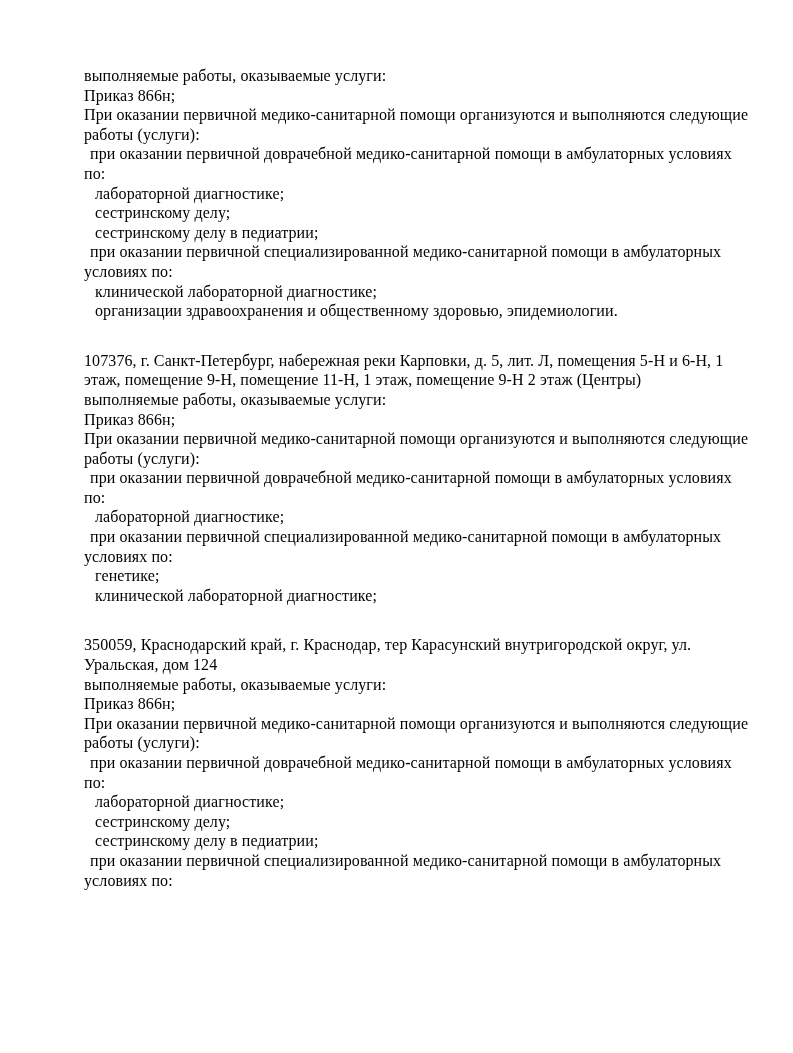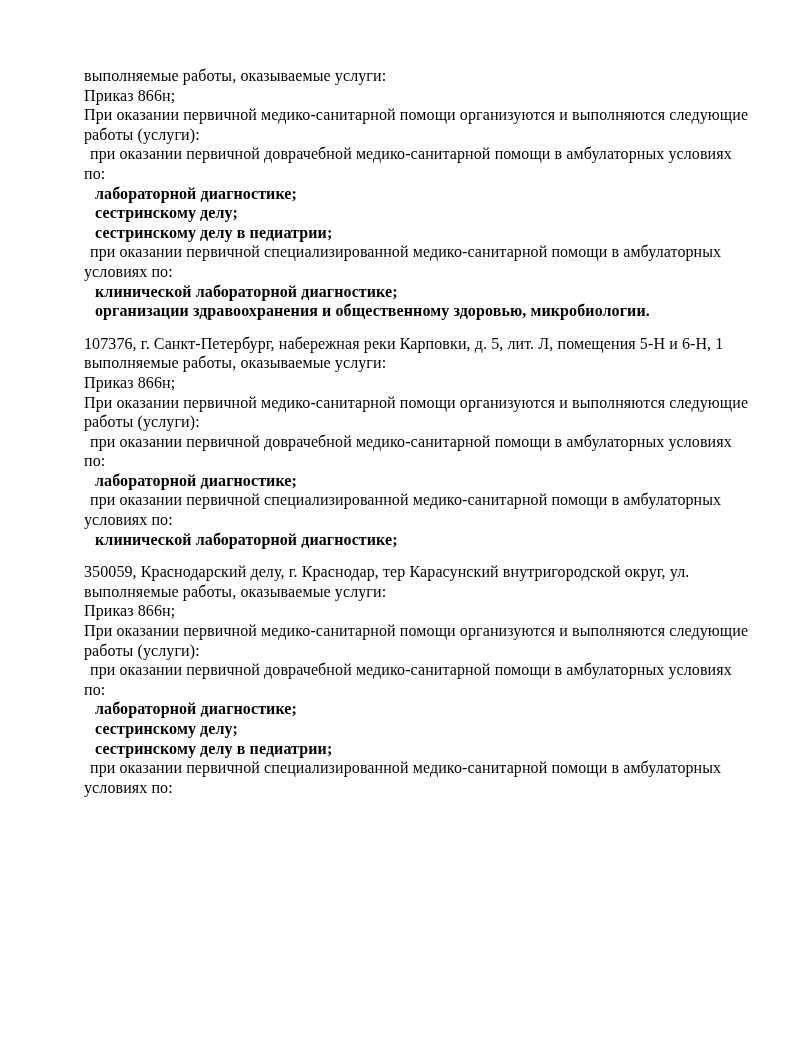--- a/index.html
+++ b/index.html
@@ -17,65 +17,68 @@
     font-size: 16px;
     color: #000000;
   }
   .doc-text {
     position: absolute;
     left: 84px;
     top: 66px;
     width: 702px;
   }
   .doc-section { margin: 0; padding: 0; }
-  .doc-section + .doc-section { margin-top: 13px; }
+  .doc-section + .doc-section { margin-top: 30px; }
   .ln {
     line-height: 19.6px;
     white-space: nowrap;
     letter-spacing: 0.1px;
   }
   .ind0 { padding-left: 0; }
   .ind1 { padding-left: 6px; }
-  .ind2 { padding-left: 11px; font-weight: bold; }
+  .ind2 { padding-left: 11px; }
 </style>
 </head>
 <body>
 
 <div class="doc-page">
   <div class="doc-text">
       <section class="doc-section">
         <div class="ln ind0">выполняемые работы, оказываемые услуги:</div>
         <div class="ln ind0">Приказ 866н;</div>
         <div class="ln ind0">При оказании первичной медико-санитарной помощи организуются и выполняются следующие</div>
         <div class="ln ind0">работы (услуги):</div>
         <div class="ln ind1">при оказании первичной доврачебной медико-санитарной помощи в амбулаторных условиях</div>
         <div class="ln ind0">по:</div>
         <div class="ln ind2">лабораторной диагностике;</div>
         <div class="ln ind2">сестринскому делу;</div>
         <div class="ln ind2">сестринскому делу в педиатрии;</div>
         <div class="ln ind1">при оказании первичной специализированной медико-санитарной помощи в амбулаторных</div>
         <div class="ln ind0">условиях по:</div>
         <div class="ln ind2">клинической лабораторной диагностике;</div>
-        <div class="ln ind2">организации здравоохранения и общественному здоровью, микробиологии.</div>
+        <div class="ln ind2">организации здравоохранения и общественному здоровью, эпидемиологии.</div>
       </section>
       <section class="doc-section">
         <div class="ln ind0">107376, г. Санкт-Петербург, набережная реки Карповки, д. 5, лит. Л, помещения 5-Н и 6-Н, 1</div>
+        <div class="ln ind0">этаж, помещение 9-Н, помещение 11-Н, 1 этаж, помещение 9-Н 2 этаж (Центры)</div>
         <div class="ln ind0">выполняемые работы, оказываемые услуги:</div>
         <div class="ln ind0">Приказ 866н;</div>
         <div class="ln ind0">При оказании первичной медико-санитарной помощи организуются и выполняются следующие</div>
         <div class="ln ind0">работы (услуги):</div>
         <div class="ln ind1">при оказании первичной доврачебной медико-санитарной помощи в амбулаторных условиях</div>
         <div class="ln ind0">по:</div>
         <div class="ln ind2">лабораторной диагностике;</div>
         <div class="ln ind1">при оказании первичной специализированной медико-санитарной помощи в амбулаторных</div>
         <div class="ln ind0">условиях по:</div>
+        <div class="ln ind2">генетике;</div>
         <div class="ln ind2">клинической лабораторной диагностике;</div>
       </section>
       <section class="doc-section">
-        <div class="ln ind0">350059, Краснодарский делу, г. Краснодар, тер Карасунский внутригородской округ, ул.</div>
+        <div class="ln ind0">350059, Краснодарский край, г. Краснодар, тер Карасунский внутригородской округ, ул.</div>
+        <div class="ln ind0">Уральская, дом 124</div>
         <div class="ln ind0">выполняемые работы, оказываемые услуги:</div>
         <div class="ln ind0">Приказ 866н;</div>
         <div class="ln ind0">При оказании первичной медико-санитарной помощи организуются и выполняются следующие</div>
         <div class="ln ind0">работы (услуги):</div>
         <div class="ln ind1">при оказании первичной доврачебной медико-санитарной помощи в амбулаторных условиях</div>
         <div class="ln ind0">по:</div>
         <div class="ln ind2">лабораторной диагностике;</div>
         <div class="ln ind2">сестринскому делу;</div>
         <div class="ln ind2">сестринскому делу в педиатрии;</div>
         <div class="ln ind1">при оказании первичной специализированной медико-санитарной помощи в амбулаторных</div>

